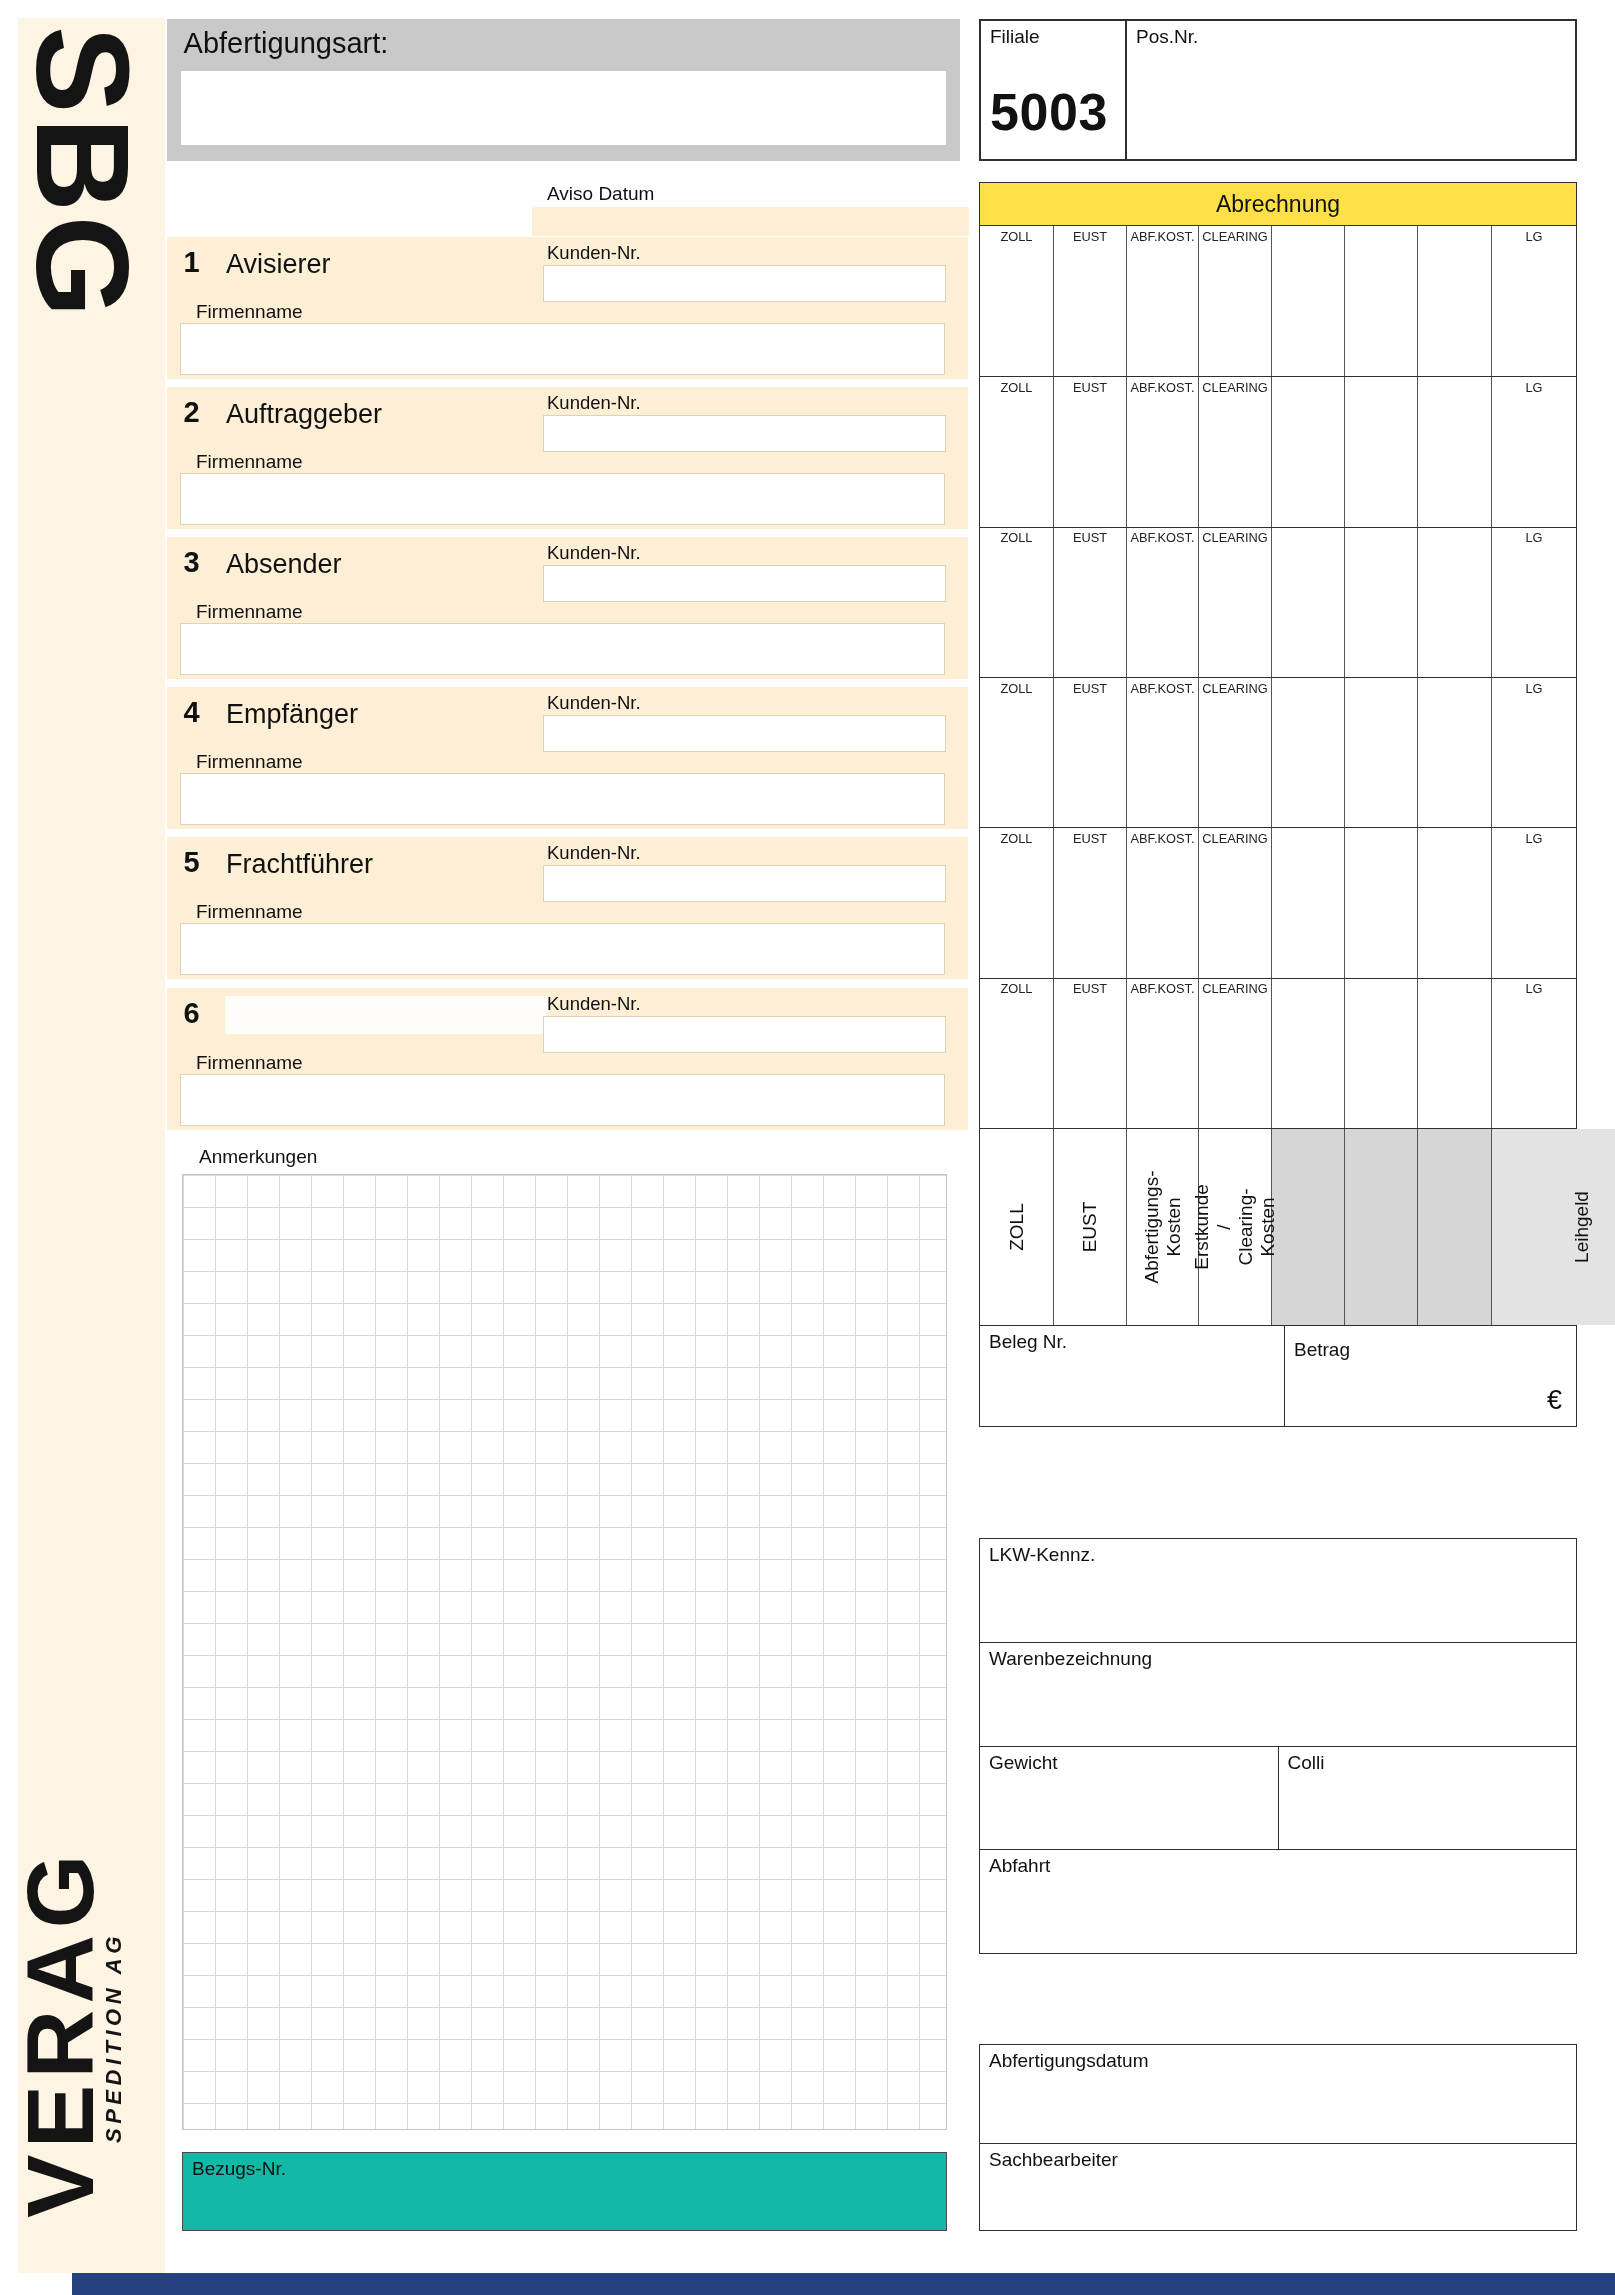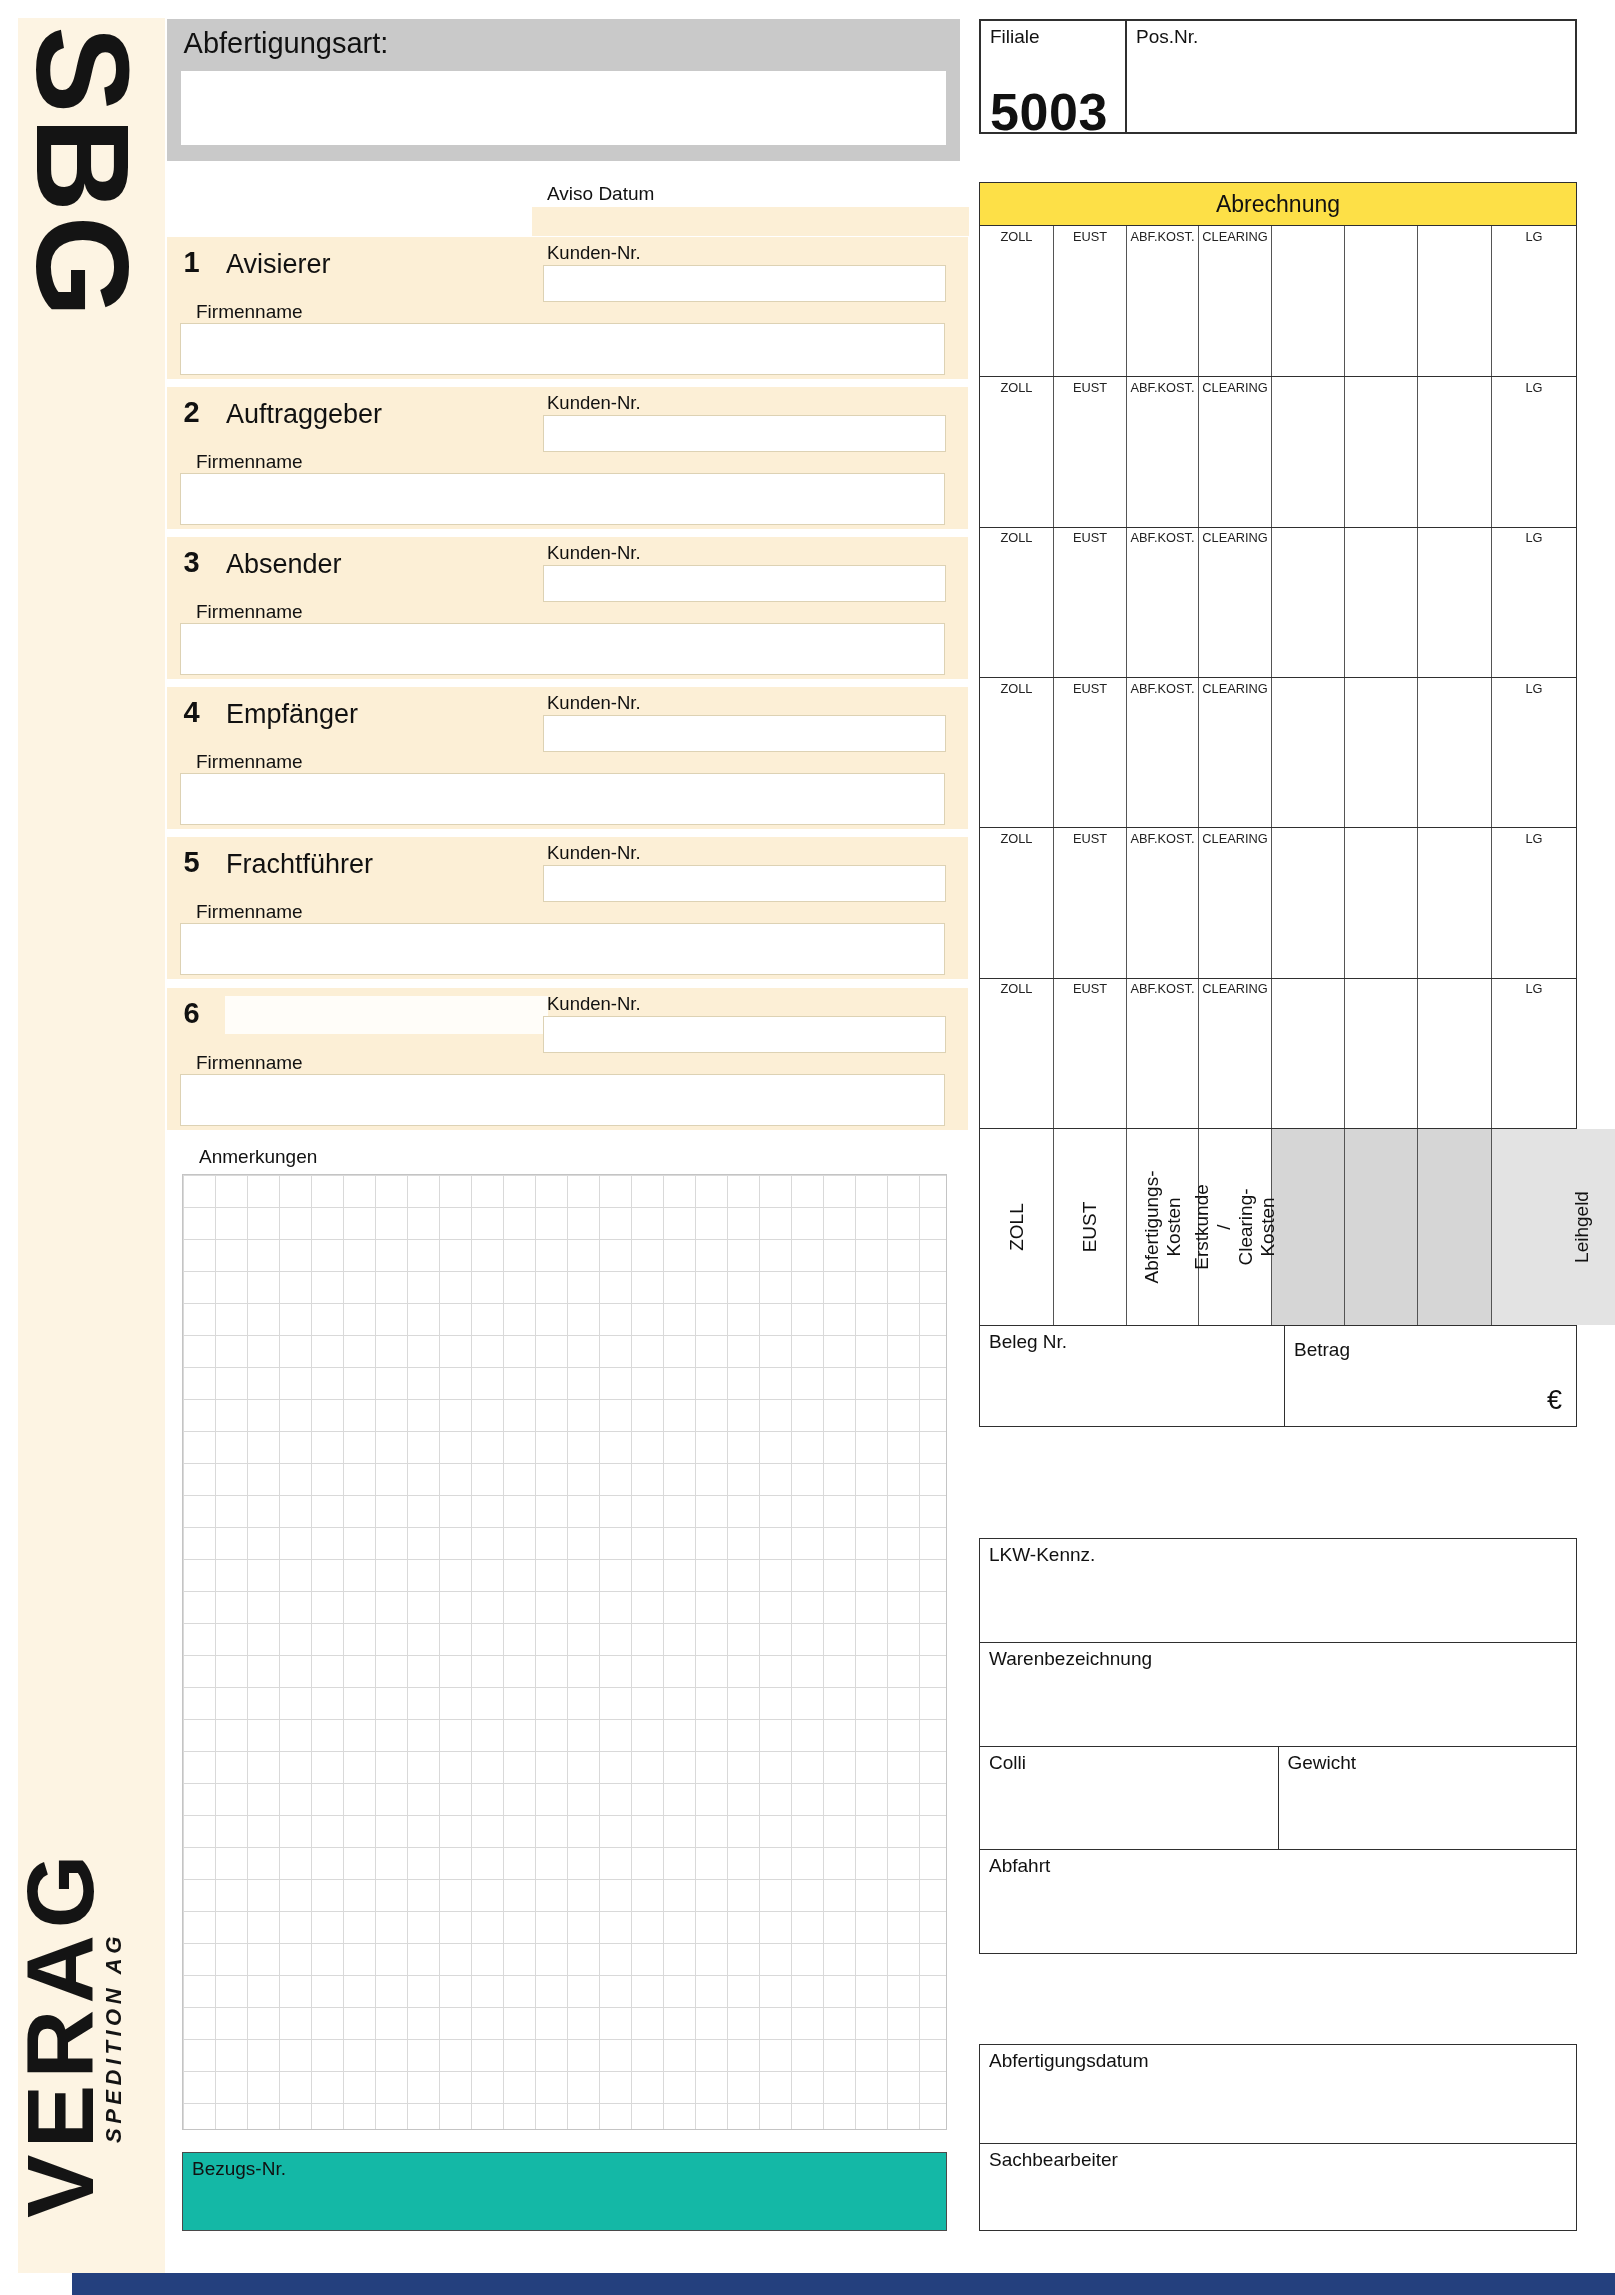--- a/index.html
+++ b/index.html
@@ -18,21 +18,21 @@
             font-size:95px;font-weight:bold;letter-spacing:6.4px;line-height:74px;color:#141414;}
   .spedition-sub{position:absolute;left:100px;top:2143px;width:332px;height:27px;
             transform:rotate(-90deg);transform-origin:0 0;
             font-size:22px;font-weight:bold;font-style:italic;letter-spacing:4.5px;line-height:27px;color:#141414;}
 
   
   .abf-box{position:absolute;left:167px;top:19px;width:793px;height:142px;background:#c9c9c9;}
   .abf-label{position:absolute;left:16.6px;top:7.7px;font-size:29px;}
   .abf-input{position:absolute;left:14px;top:52px;width:765px;height:74px;background:#fff;}
 
-  .fil-box{position:absolute;left:979px;top:19px;width:598px;height:115px;background:#fff;
+  .fil-box{position:absolute;left:979px;top:19px;width:598px;height:142px;background:#fff;
            border:2.6px solid #2f2f2f;display:flex;}
   .fil-cell{width:146px;border-right:2.6px solid #2f2f2f;padding:5.1px 9px;position:relative;}
   .fil-value{position:absolute;left:9px;top:61px;font-size:52px;font-weight:bold;letter-spacing:0.6px;}
   .pos-cell{flex:1;padding:5.1px 9px;}
   .sm-label{font-size:19px;}
 
   
   .aviso-label{position:absolute;left:547px;top:183px;font-size:19px;}
   .aviso-field{position:absolute;left:532px;top:207px;width:437px;height:29px;background:#fcefd6;}
 
@@ -382,24 +382,24 @@
         <span>LKW-Kennz.</span>
       </div>
     </div>
     <div class="cargo-row">
       <div class="cargo-cell">
         <span>Warenbezeichnung</span>
       </div>
     </div>
     <div class="cargo-row">
       <div class="cargo-cell">
+        <span>Gewicht</span>
+      </div>
+      <div class="cargo-cell">
         <span>Colli</span>
-      </div>
-      <div class="cargo-cell">
-        <span>Gewicht</span>
       </div>
     </div>
     <div class="cargo-row">
       <div class="cargo-cell">
         <span>Abfahrt</span>
       </div>
     </div>
   </div>
 
   <div class="clerk-box">

